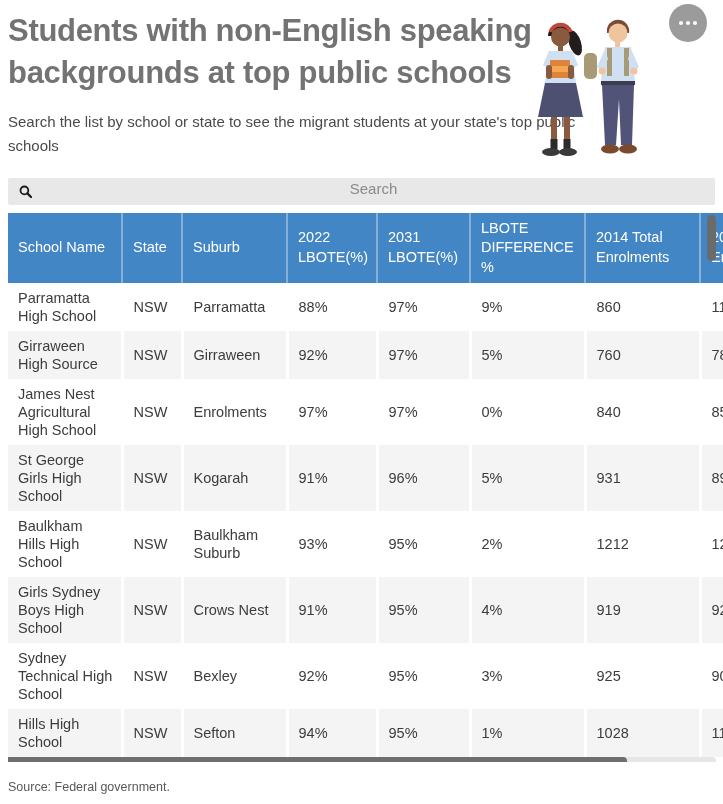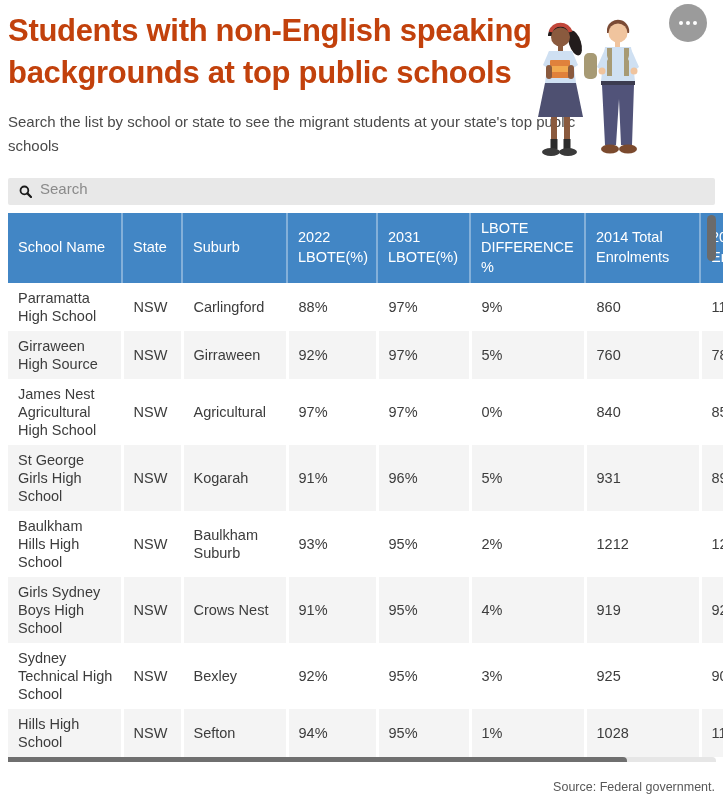--- a/index.html
+++ b/index.html
@@ -1,55 +1,55 @@
 <!DOCTYPE html>
 <html><head>
 <meta charset="utf-8">
 <style>
   html,body{margin:0;padding:0;background:#ffffff;}
   body{width:723px;height:804px;position:relative;overflow:hidden;
        font-family:"Liberation Sans",sans-serif;color:#222;}
   .page{padding:0 8px;position:relative;}
 
   .page-title{margin:10px 0 8px;max-width:575px;font-size:31px;line-height:1.35;
-              font-weight:800;letter-spacing:-0.3px;color:#c2410c;}
+              font-weight:800;letter-spacing:-0.3px;color:#737373;}
   .page-subtitle{margin:16px 0 0;max-width:575px;font-size:15px;line-height:1.6;color:#4a4a4a;}
 
   .menu-btn{position:absolute;top:-6px;right:16px;width:38px;height:38px;border-radius:50%;
             background:#9b9b9b;border:none;display:flex;align-items:center;justify-content:center;
             gap:3px;cursor:pointer;z-index:5;}
   .menu-btn .dot{width:4px;height:4px;border-radius:50%;background:#ffffff;display:block;}
 
   .illustration{position:absolute;top:3px;right:55px;z-index:4;}
 
   .search-bar{margin-top:20px;position:relative;height:27px;background:#e8e8e8;border-radius:2px;}
   .search-bar svg{position:absolute;left:11px;top:7px;}
   .search-input{width:100%;height:27px;box-sizing:border-box;background:transparent;border:none;
                 outline:none;padding:0 8px 6px 32px;font-size:15px;color:#333;
-                font-family:"Liberation Sans",sans-serif;}
+                font-family:"Liberation Sans",sans-serif;text-align:center;}
   .search-input::placeholder{color:#8a8a8a;}
 
   .table-viewport{position:relative;margin-top:8px;width:715px;height:549px;overflow:hidden;}
   table{border-collapse:collapse;table-layout:fixed;width:807px;}
   th{background:#4286c5;color:#ffffff;font-weight:400;font-size:14.5px;line-height:1.35;
      text-align:left;vertical-align:middle;padding:6px 8px 6px 10px;height:70px;box-sizing:border-box;}
   th + th{border-left:2px solid rgba(255,255,255,0.35);}
   td{font-size:14.5px;color:#3c3c3c;line-height:18px;vertical-align:middle;
      padding:6px 8px 6px 10px;box-sizing:border-box;background:#ffffff;}
   td + td{border-left:3px solid #ffffff;}
   tr.alt td{background:#f4f4f4;}
 
   .v-thumb{position:absolute;left:699px;top:2px;width:9px;height:46px;border-radius:5px;
            background:#6b6b6b;z-index:3;cursor:pointer;}
   .h-track{position:absolute;left:-3px;top:544px;width:711px;height:8px;border-radius:4px;
            background:#e6e6e6;z-index:2;}
   .h-thumb{position:absolute;left:-3px;top:544px;width:622px;height:8px;border-radius:4px;
            background:#6f6f6f;z-index:3;cursor:pointer;}
 
-  .source-note{margin-top:18px;font-size:12.5px;color:#585858;text-align:right;}
+  .source-note{margin-top:18px;font-size:12.5px;color:#585858;}
 </style>
 </head>
 <body>
 
 <div class="page">
 
   <button class="menu-btn" aria-label="More options">
     <span class="dot"></span>
     <span class="dot"></span>
     <span class="dot"></span>
@@ -130,41 +130,41 @@
             <th>2031 LBOTE(%)</th>
             <th>LBOTE DIFFERENCE %</th>
             <th>2014 Total Enrolments</th>
             <th>2024 Total Enrolments</th>
           </tr>
       </thead>
       <tbody>
           <tr>
             <td>Parramatta High School</td>
             <td>NSW</td>
-            <td>Carlingford</td>
+            <td>Parramatta</td>
             <td>88%</td>
             <td>97%</td>
             <td>9%</td>
             <td>860</td>
             <td>11</td>
           </tr>
           <tr class="alt">
             <td>Girraween High Source</td>
             <td>NSW</td>
             <td>Girraween</td>
             <td>92%</td>
             <td>97%</td>
             <td>5%</td>
             <td>760</td>
             <td>78</td>
           </tr>
           <tr>
             <td>James Nest Agricultural High School</td>
             <td>NSW</td>
-            <td>Agricultural</td>
+            <td>Enrolments</td>
             <td>97%</td>
             <td>97%</td>
             <td>0%</td>
             <td>840</td>
             <td>85</td>
           </tr>
           <tr class="alt">
             <td>St George Girls High School</td>
             <td>NSW</td>
             <td>Kogarah</td>

